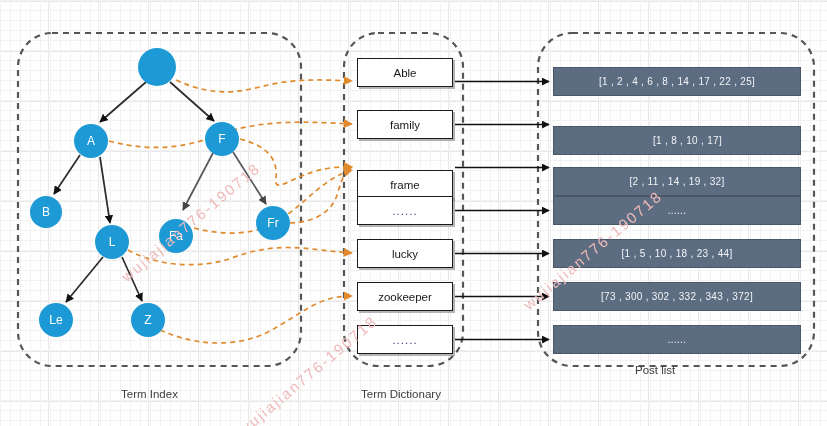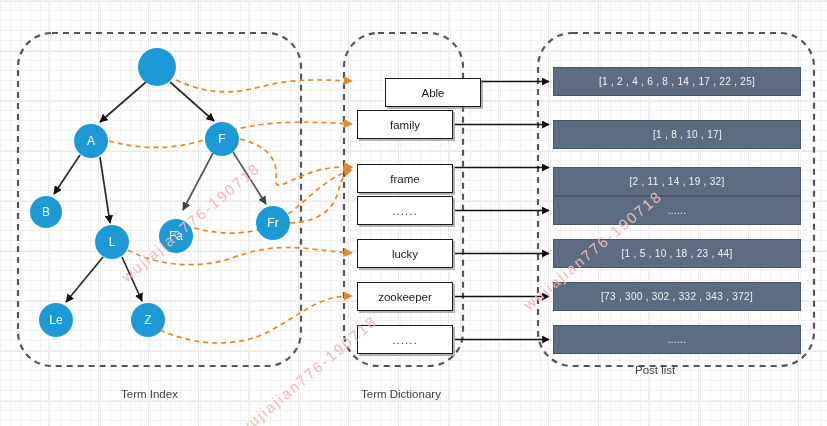--- a/index.html
+++ b/index.html
@@ -178,32 +178,32 @@
       <div class="node" style="left: 205px; top: 122px; width: 34px; height: 34px; background: rgb(29, 154, 214); color: rgb(255, 255, 255);">F</div>
       <div class="node" style="left: 30px; top: 196px; width: 32px; height: 32px; background: rgb(29, 154, 214); color: rgb(255, 255, 255);">B</div>
       <div class="node" style="left: 95px; top: 225px; width: 34px; height: 34px; background: rgb(29, 154, 214); color: rgb(255, 255, 255);">L</div>
       <div class="node" style="left: 159px; top: 219px; width: 34px; height: 34px; background: rgb(29, 154, 214); color: rgb(255, 255, 255);">Fa</div>
       <div class="node" style="left: 256px; top: 206px; width: 34px; height: 34px; background: rgb(29, 154, 214); color: rgb(255, 255, 255);">Fr</div>
       <div class="node" style="left: 39px; top: 303px; width: 34px; height: 34px; background: rgb(29, 154, 214); color: rgb(255, 255, 255);">Le</div>
       <div class="node" style="left: 131px; top: 303px; width: 34px; height: 34px; background: rgb(29, 154, 214); color: rgb(255, 255, 255);">Z</div>
     </div>
 
   <div id="dict-boxes">
-      <div class="dict-box" style="top: 78px; margin-left: 28px;">Able</div>
+      <div class="dict-box" style="top: 58px;">Able</div>
       <div class="dict-box" style="top: 110px;">family</div>
-      <div class="dict-box" style="top: 164px; text-align: right;">frame</div>
+      <div class="dict-box" style="top: 170px; text-align: right;">frame</div>
       <div class="dict-box ellipsis" style="top: 196px;">......</div>
       <div class="dict-box" style="top: 239px;">lucky</div>
       <div class="dict-box" style="top: 282px;">zookeeper</div>
       <div class="dict-box ellipsis" style="top: 325px;">......</div>
     </div>
 
   <div id="post-boxes">
       <div class="post-box" style="top: 67px; background: rgb(93, 109, 129); color: rgb(242, 244, 247);">[1 , 2 , 4 , 6 , 8 , 14 , 17 , 22 , 25]</div>
-      <div class="post-box" style="top: 120px; background: rgb(93, 109, 129); color: rgb(242, 244, 247); padding-left: 21px;">[1 , 8 , 10 , 17]</div>
+      <div class="post-box" style="top: 126px; background: rgb(93, 109, 129); color: rgb(242, 244, 247); padding-left: 21px;">[1 , 8 , 10 , 17]</div>
       <div class="post-box" style="top: 167px; background: rgb(93, 109, 129); color: rgb(242, 244, 247);">[2 , 11 , 14 , 19 , 32]</div>
       <div class="post-box" style="top: 196px; background: rgb(93, 109, 129); color: rgb(242, 244, 247);">......</div>
       <div class="post-box" style="top: 239px; background: rgb(93, 109, 129); color: rgb(242, 244, 247);">[1 , 5 , 10 , 18 , 23 , 44]</div>
       <div class="post-box" style="top: 282px; background: rgb(93, 109, 129); color: rgb(242, 244, 247);">[73 , 300 , 302 , 332 , 343 , 372]</div>
       <div class="post-box" style="top: 325px; background: rgb(93, 109, 129); color: rgb(242, 244, 247);">......</div>
     </div>
 
   <div class="caption" style="left:121px; top:388px;">Term Index</div>
   <div class="caption" style="left:361px; top:388px;">Term Dictionary</div>
   <div class="caption" style="left:635px; top:364px;">Post list</div>

